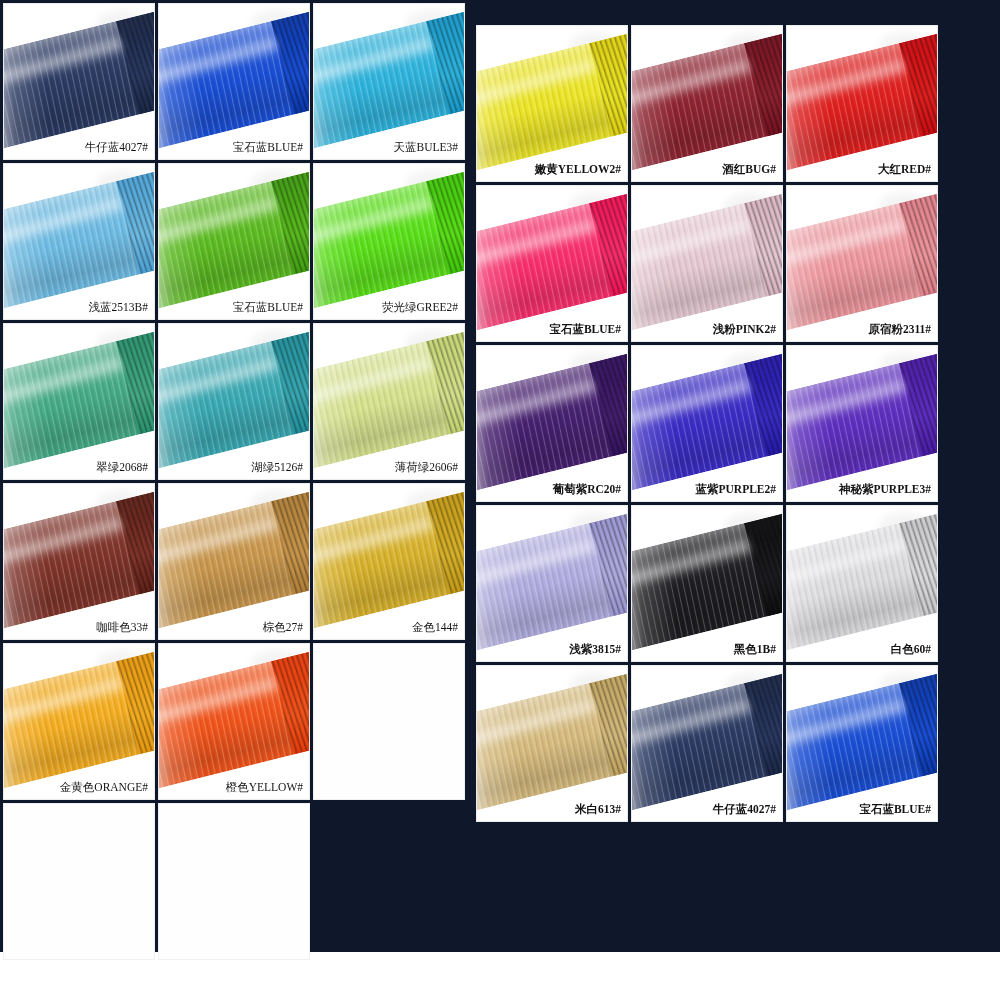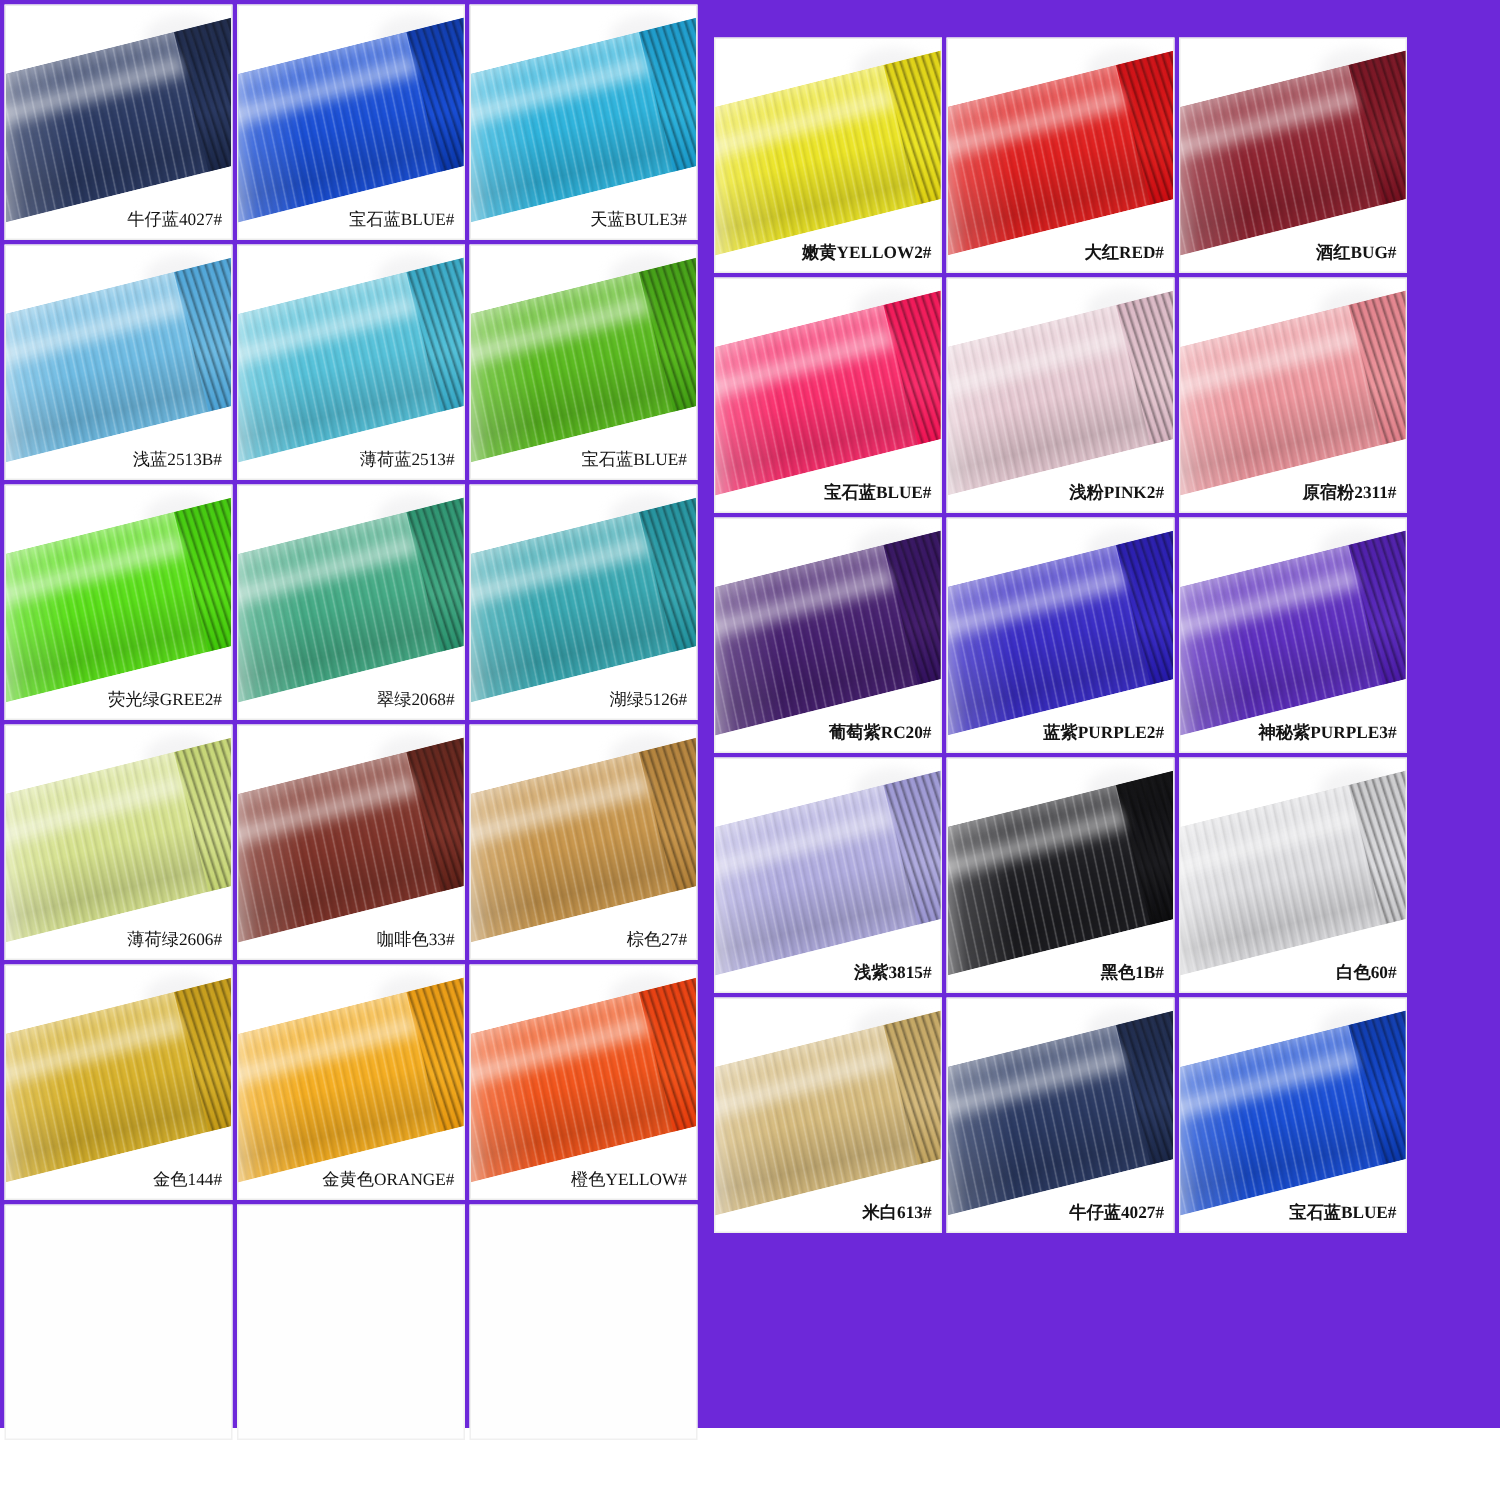--- a/index.html
+++ b/index.html
@@ -7,21 +7,21 @@
   html, body {
     margin: 0; padding: 0;
     width: 1000px; height: 1000px;
     background: #ffffff;
     font-family: "Liberation Serif", "DejaVu Serif", serif;
     overflow: hidden;
   }
   #page {
     position: relative;
     width: 1000px; height: 952px;
-    background: #6d28d9;
+    background: #0f172a;
   }
   .group {
     position: absolute;
     display: grid;
     grid-template-columns: repeat(3, 152px);
     grid-auto-rows: 160px;
     column-gap: 3px;
     row-gap: 0px;
   }
   #group-left  { left: 3px;   top: 3px; }
@@ -186,32 +186,20 @@
           <div class="fibres"></div>
           <div class="fade"></div>
           <div class="weft"></div>
           <div class="weftcap"></div>
           <div class="shine"></div>
         </div>
         <div class="label">浅蓝2513B#</div>
       </div>
       <div class="cell">
         <div class="shadowblob"></div>
-        <div class="swatch" style="--c1: #34a6c4; --c2: #56c2da; --cap: #1d7f9c;">
-          <div class="body"></div>
-          <div class="fibres"></div>
-          <div class="fade"></div>
-          <div class="weft"></div>
-          <div class="weftcap"></div>
-          <div class="shine"></div>
-        </div>
-        <div class="label">薄荷蓝2513#</div>
-      </div>
-      <div class="cell">
-        <div class="shadowblob"></div>
         <div class="swatch" style="--c1: #3f9b12; --c2: #5bbb20; --cap: #2c6d0c;">
           <div class="body"></div>
           <div class="fibres"></div>
           <div class="fade"></div>
           <div class="weft"></div>
           <div class="weftcap"></div>
           <div class="shine"></div>
         </div>
         <div class="label">宝石蓝BLUE#</div>
       </div>
@@ -335,41 +323,41 @@
           <div class="fibres"></div>
           <div class="fade"></div>
           <div class="weft"></div>
           <div class="weftcap"></div>
           <div class="shine"></div>
         </div>
         <div class="label">嫩黄YELLOW2#</div>
       </div>
       <div class="cell">
         <div class="shadowblob"></div>
+        <div class="swatch" style="--c1: #74101f; --c2: #8e2330; --cap: #3d0710;">
+          <div class="body"></div>
+          <div class="fibres"></div>
+          <div class="fade"></div>
+          <div class="weft"></div>
+          <div class="weftcap"></div>
+          <div class="shine"></div>
+        </div>
+        <div class="label">酒红BUG#</div>
+      </div>
+      <div class="cell">
+        <div class="shadowblob"></div>
         <div class="swatch" style="--c1: #cc0b11; --c2: #e0201f; --cap: #8b0408;">
           <div class="body"></div>
           <div class="fibres"></div>
           <div class="fade"></div>
           <div class="weft"></div>
           <div class="weftcap"></div>
           <div class="shine"></div>
         </div>
         <div class="label">大红RED#</div>
-      </div>
-      <div class="cell">
-        <div class="shadowblob"></div>
-        <div class="swatch" style="--c1: #74101f; --c2: #8e2330; --cap: #3d0710;">
-          <div class="body"></div>
-          <div class="fibres"></div>
-          <div class="fade"></div>
-          <div class="weft"></div>
-          <div class="weftcap"></div>
-          <div class="shine"></div>
-        </div>
-        <div class="label">酒红BUG#</div>
       </div>
       <div class="cell">
         <div class="shadowblob"></div>
         <div class="swatch" style="--c1: #ef1253; --c2: #fa2f6d; --cap: #ab0636;">
           <div class="body"></div>
           <div class="fibres"></div>
           <div class="fade"></div>
           <div class="weft"></div>
           <div class="weftcap"></div>
           <div class="shine"></div>

